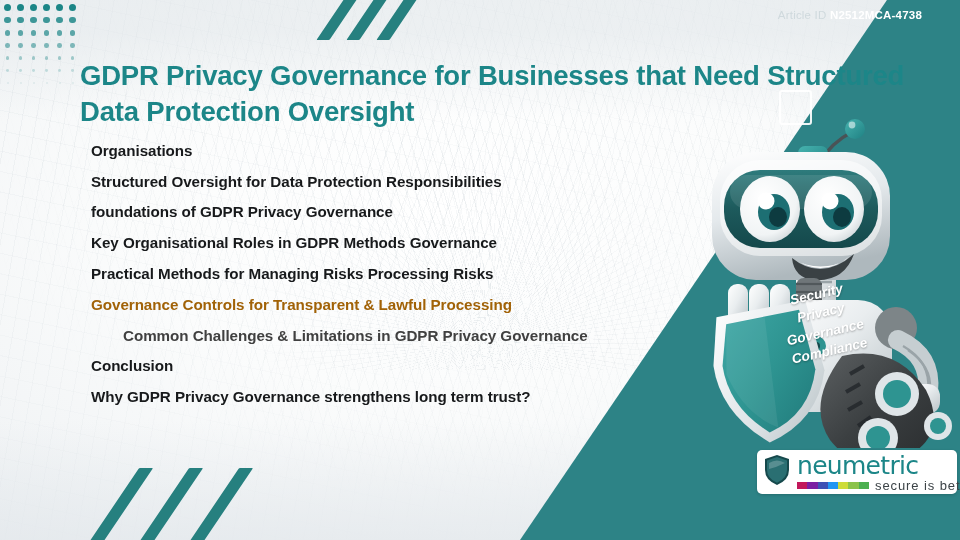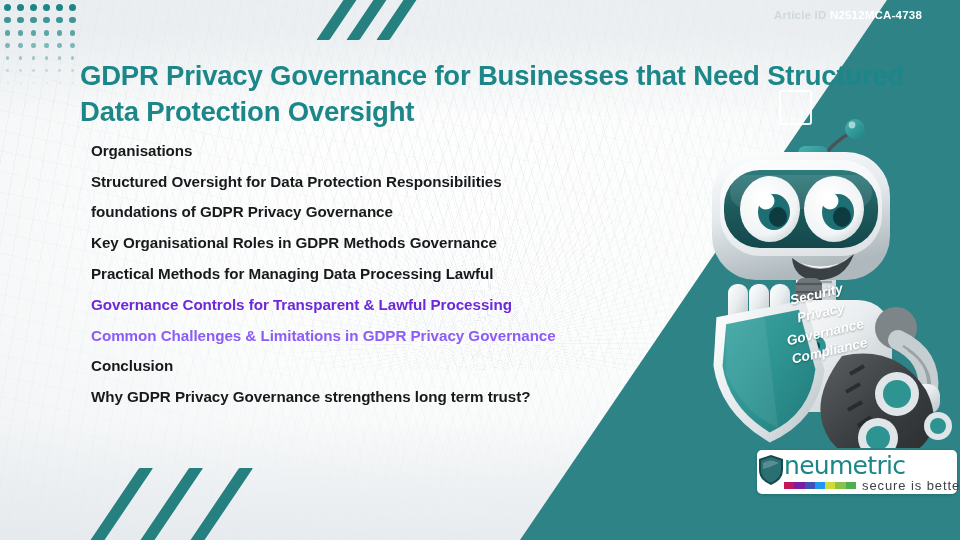--- a/index.html
+++ b/index.html
@@ -76,21 +76,21 @@
   .ghost-square{
     position:absolute;left:779px;top:90px;width:33px;height:35px;
     border:2px solid rgba(255,255,255,.92);border-radius:3px;
   }
 
   
   .article-id{
     position:absolute;right:38px;top:9px;
     font-size:11.5px;letter-spacing:.2px;white-space:nowrap;
   }
-  .article-id .lbl{color:#cfd9dd;font-weight:700;}
+  .article-id .lbl{color:#cfd9dd;font-weight:400;}
   .article-id .val{color:#ffffff;font-weight:700;}
 
   
   .title{
     position:absolute;left:80px;top:40px;width:840px;
     color:#1c8688;font-weight:700;font-size:27.5px;line-height:1.28;
     letter-spacing:-.2px;
   }
 
   
@@ -110,21 +110,21 @@
     color:#ffffff;font-style:italic;font-weight:700;font-size:13.6px;
     line-height:1.42;text-align:center;
     text-shadow:0 1px 2px rgba(0,0,0,.30);
     pointer-events:none;
   }
 
   
   .logo{
     position:absolute;left:757px;top:450px;width:200px;height:44px;
     background:#ffffff;border-radius:5px;
-    display:flex;align-items:center;padding:4px 8px 4px 1px;
+    display:flex;align-items:center;padding:4px 8px 4px 7px;gap:7px;
     box-shadow:0 1px 3px rgba(0,0,0,.18);
   }
   .logo .shield-mark{flex:0 0 auto;}
   .logo .wordblock{display:flex;flex-direction:column;justify-content:center;line-height:1;}
   .logo .word{
     color:#1c8688;font-size:25px;font-weight:400;letter-spacing:-.7px;
     font-family:"DejaVu Sans", sans-serif;margin-bottom:1px;
   }
   .logo .tagrow{display:flex;align-items:center;gap:6px;}
   .logo .cbar{display:flex;width:72px;height:7px;overflow:hidden;}
@@ -210,23 +210,23 @@
     <span class="val">N2512MCA-4738</span>
   </div>
 
   <h1 class="title" style="color: rgb(28, 134, 136);">GDPR Privacy Governance for Businesses that Need Structured Data Protection Oversight</h1>
 
   <div class="toc" id="toc">
       <div class="row" style="color: rgb(23, 25, 27);">Organisations</div>
       <div class="row" style="color: rgb(23, 25, 27);">Structured Oversight for Data Protection Responsibilities</div>
       <div class="row" style="color: rgb(23, 25, 27);">foundations of GDPR Privacy Governance</div>
       <div class="row" style="color: rgb(23, 25, 27);">Key Organisational Roles in GDPR Methods Governance</div>
-      <div class="row" style="color: rgb(23, 25, 27);">Practical Methods for Managing Data Processing Lawful</div>
-      <div class="row" style="color: #6d28d9;">Governance Controls for Transparent &amp; Lawful Processing</div>
-      <div class="row" style="color: #8b5cf6;">Common Challenges &amp; Limitations in GDPR Privacy Governance</div>
+      <div class="row" style="color: rgb(23, 25, 27);">Practical Methods for Managing Risks Processing Risks</div>
+      <div class="row" style="color: #a16207;">Governance Controls for Transparent &amp; Lawful Processing</div>
+      <div class="row" style="color: #404040; margin-left: 32px;">Common Challenges &amp; Limitations in GDPR Privacy Governance</div>
       <div class="row" style="color: rgb(23, 25, 27);">Conclusion</div>
       <div class="row" style="color: rgb(23, 25, 27);">Why GDPR Privacy Governance strengthens long term trust?</div>
     </div>
 
   <div class="robot">
     <svg width="270" height="340" viewBox="0 0 270 340" xmlns="http://www.w3.org/2000/svg">
       <defs>
         <linearGradient id="gBody" x1="0" y1="0" x2="1" y2="1">
           <stop offset="0" stop-color="#ffffff"></stop>
             <stop offset=".45" stop-color="#e9edef"></stop>

